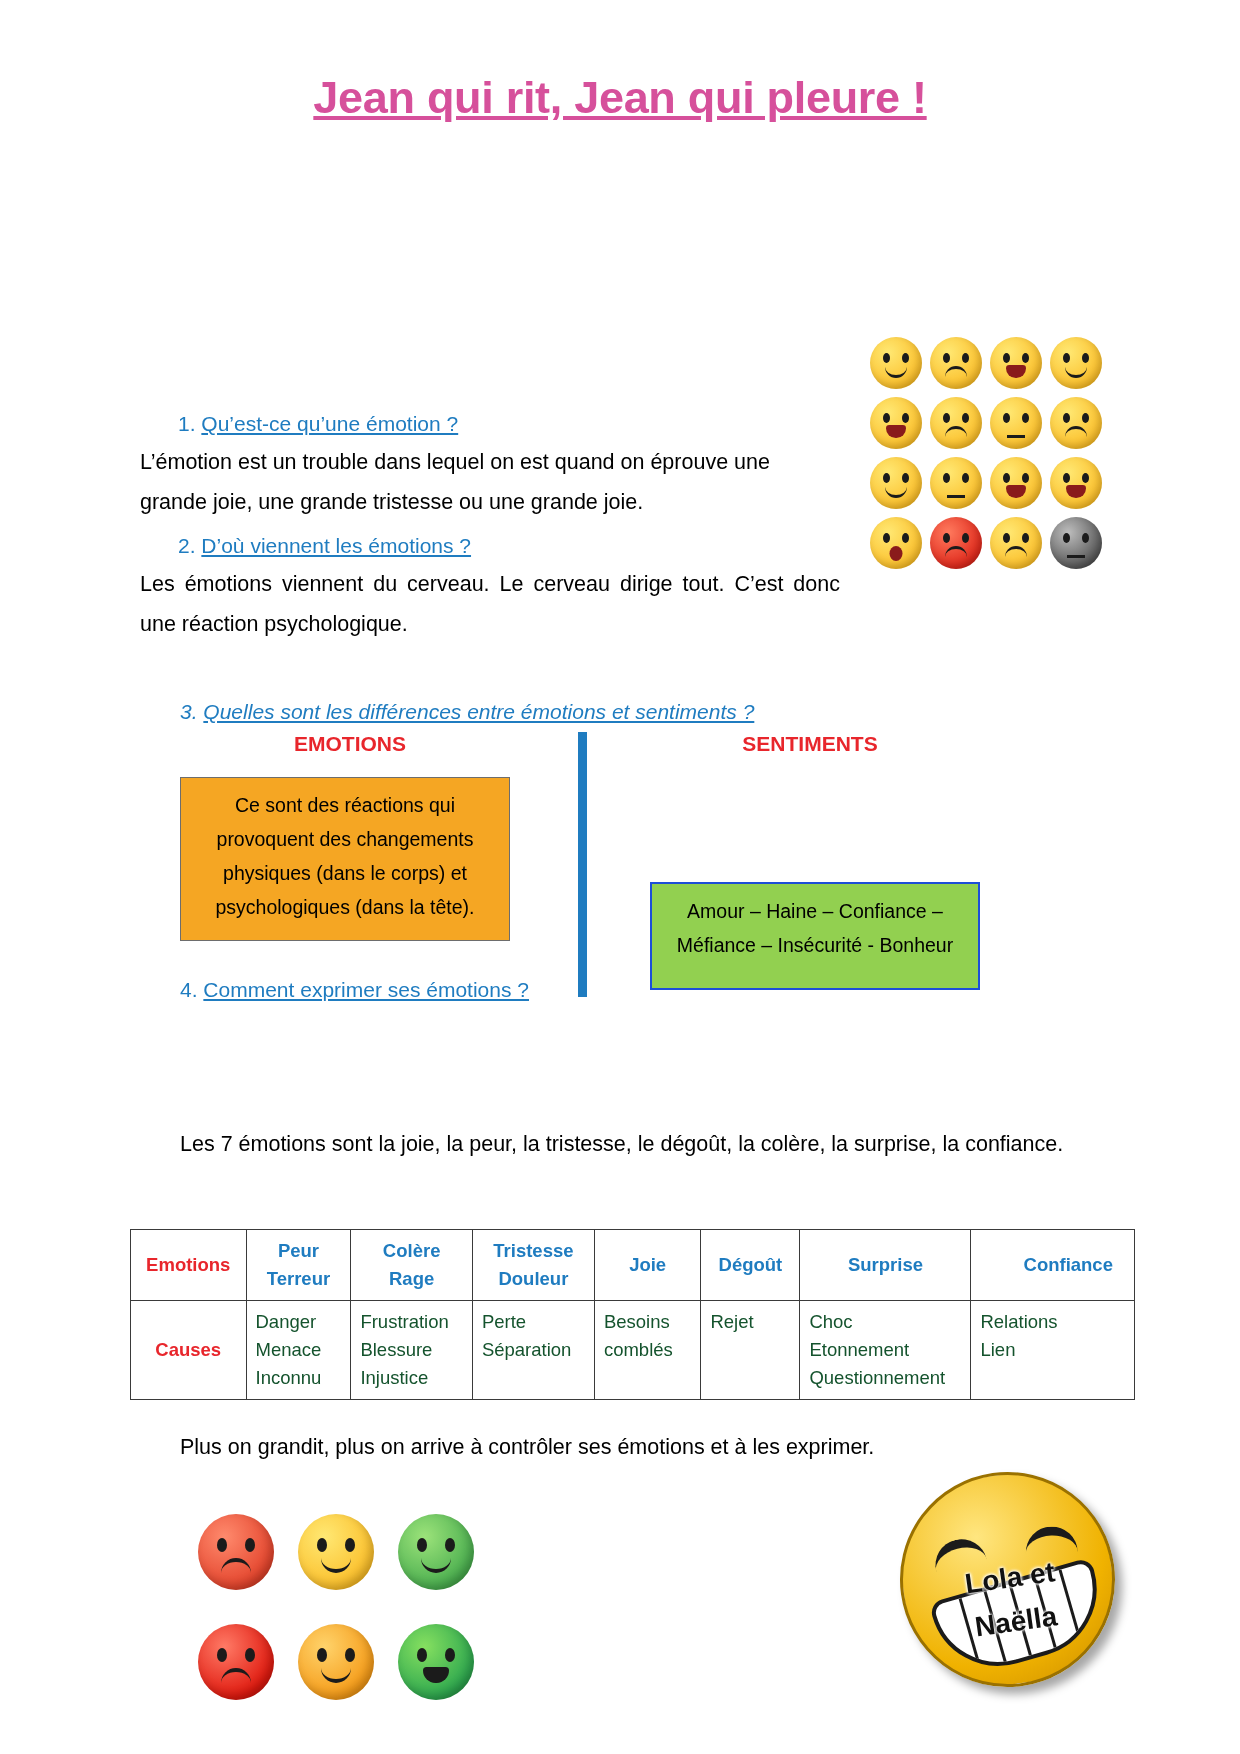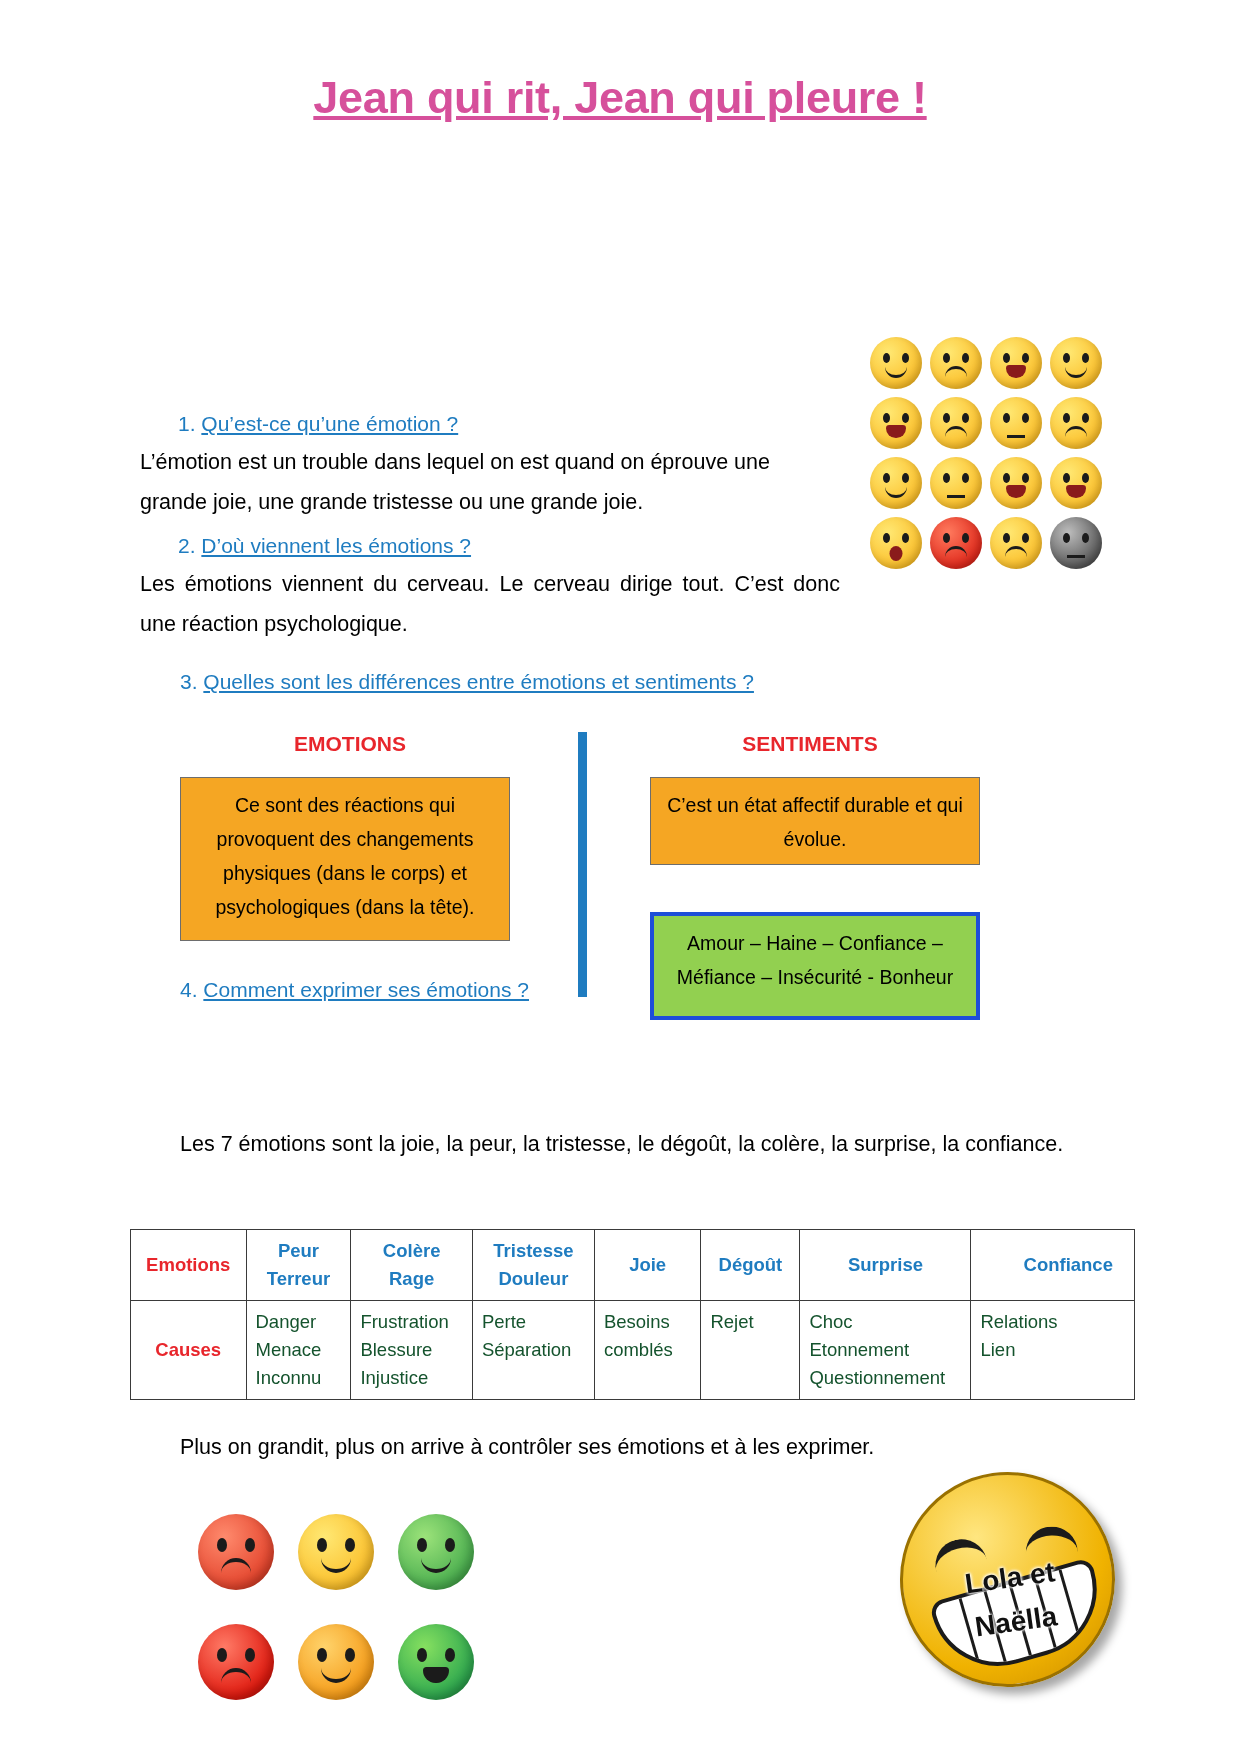--- a/index.html
+++ b/index.html
@@ -159,27 +159,26 @@
     border: 1px solid #6d6d6d;
     box-sizing: border-box;
     font-size: 19.5px;
     line-height: 34px;
     text-align: center;
     padding: 10px 12px;
   }
   .box-green {
     position: absolute;
     background: #92d050;
-    border: 4px solid #1d4ed8;
+    border: 2px solid #1d4ed8;
     box-sizing: border-box;
     font-size: 19.5px;
     line-height: 34px;
     text-align: center;
     padding: 10px 12px;
-    margin-top: 30px;
   }
 
   
   .tbl {
     position: absolute;
     left: 130px;
     top: 1157px;
     width: 1005px;
     border-collapse: collapse;
     font-size: 18.5px;
@@ -414,33 +413,32 @@
     <span class="txt">Qu’est-ce qu’une émotion ?</span>
   </div>
   <div class="body-text" style="left:140px; top:370px; width:700px;">L’émotion est un trouble dans lequel on est quand on éprouve une grande joie, une grande tristesse ou une grande joie.</div>
 
   <div class="q-heading" style="left:178px; top:462px;">
     <span class="num">2.</span>
     <span class="txt">D’où viennent les émotions ?</span>
   </div>
   <div class="body-text" style="left:140px; top:492px; width:700px; text-align:justify;">Les émotions viennent du cerveau. Le cerveau dirige tout. C’est donc une réaction psychologique.</div>
 
-  <div class="q-heading" style="left:180px; top:598px;">
+  <div class="q-heading" style="left:180px; top:628px;font-style:italic;">
     <span class="num">3.</span>
     <span class="txt">Quelles sont les différences entre émotions et sentiments ?</span>
   </div>
 
   <div class="col-title" style="left:180px; top:660px; width:340px;">EMOTIONS</div>
   <div class="col-title" style="left:640px; top:660px; width:340px;">SENTIMENTS</div>
 
   <div class="divider-bar"></div>
 
   <div class="box-orange" style="left:180px; top:705px; width:330px; height:164px;">Ce sont des réactions qui provoquent des changements physiques (dans le corps) et psychologiques (dans la tête).</div>
 
-  <div class="box-orange" style="left:650px; top:705px; width:330px; height:88px;">C’est un état affectif durable et qui évolue.</div>
   <div class="box-green" style="left:650px; top:810px; width:330px; height:108px;">Amour – Haine – Confiance – Méfiance – Insécurité - Bonheur</div>
 
   <div class="q-heading" style="left:180px; top:906px;">
     <span class="num">4.</span>
     <span class="txt">Comment exprimer ses émotions ?</span>
   </div>
 
   <div class="body-text" style="left:180px; top:1052px; width:945px; text-align:justify;">Les 7 émotions sont la joie, la peur, la tristesse, le dégoût, la colère, la surprise, la confiance.</div>
 
   <table class="tbl">

